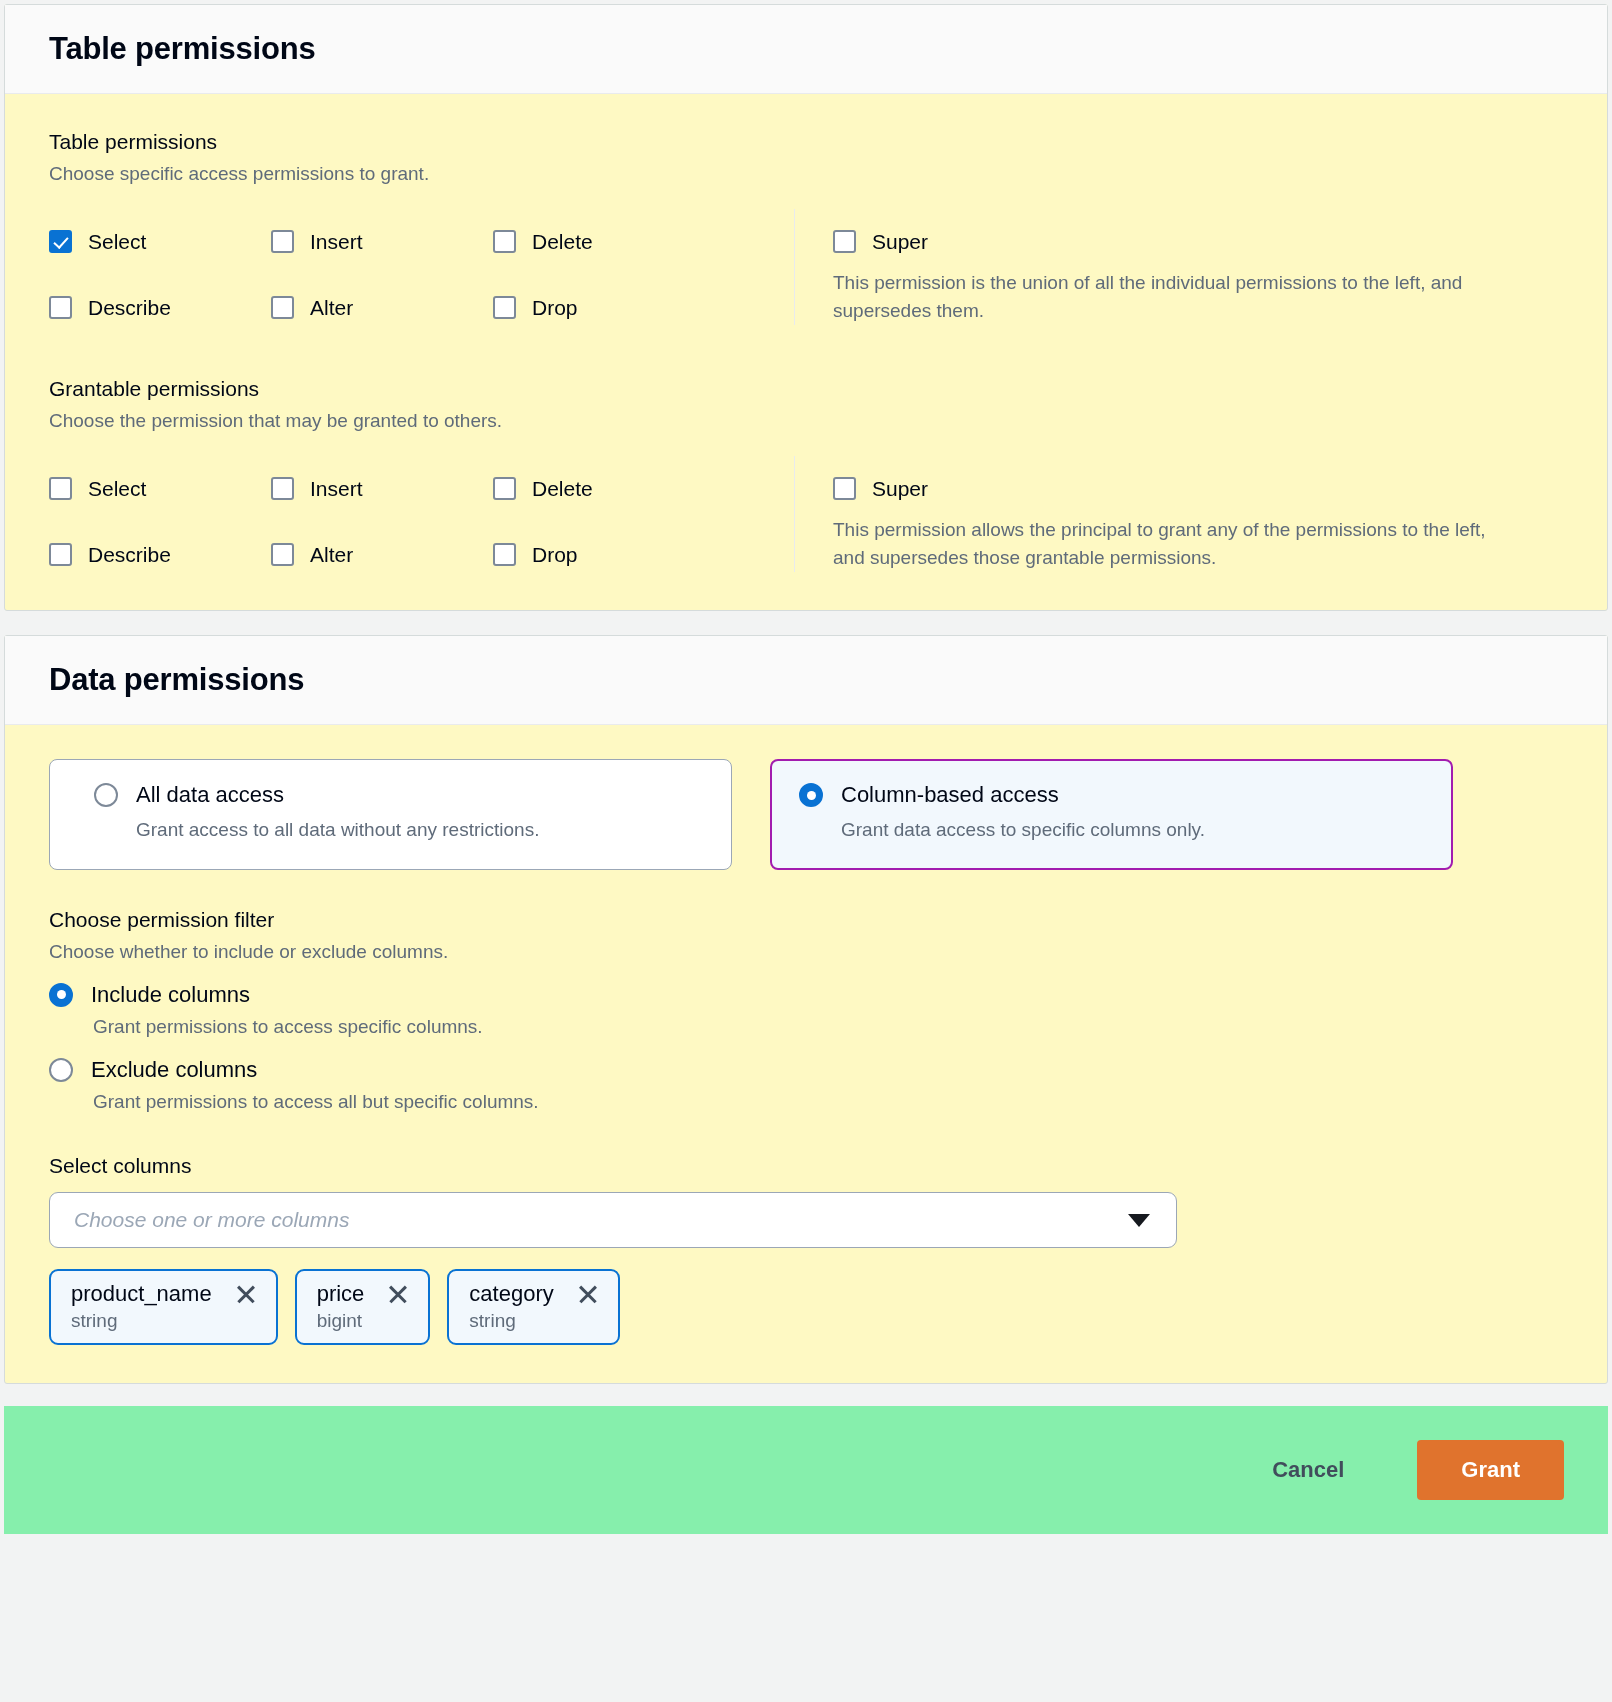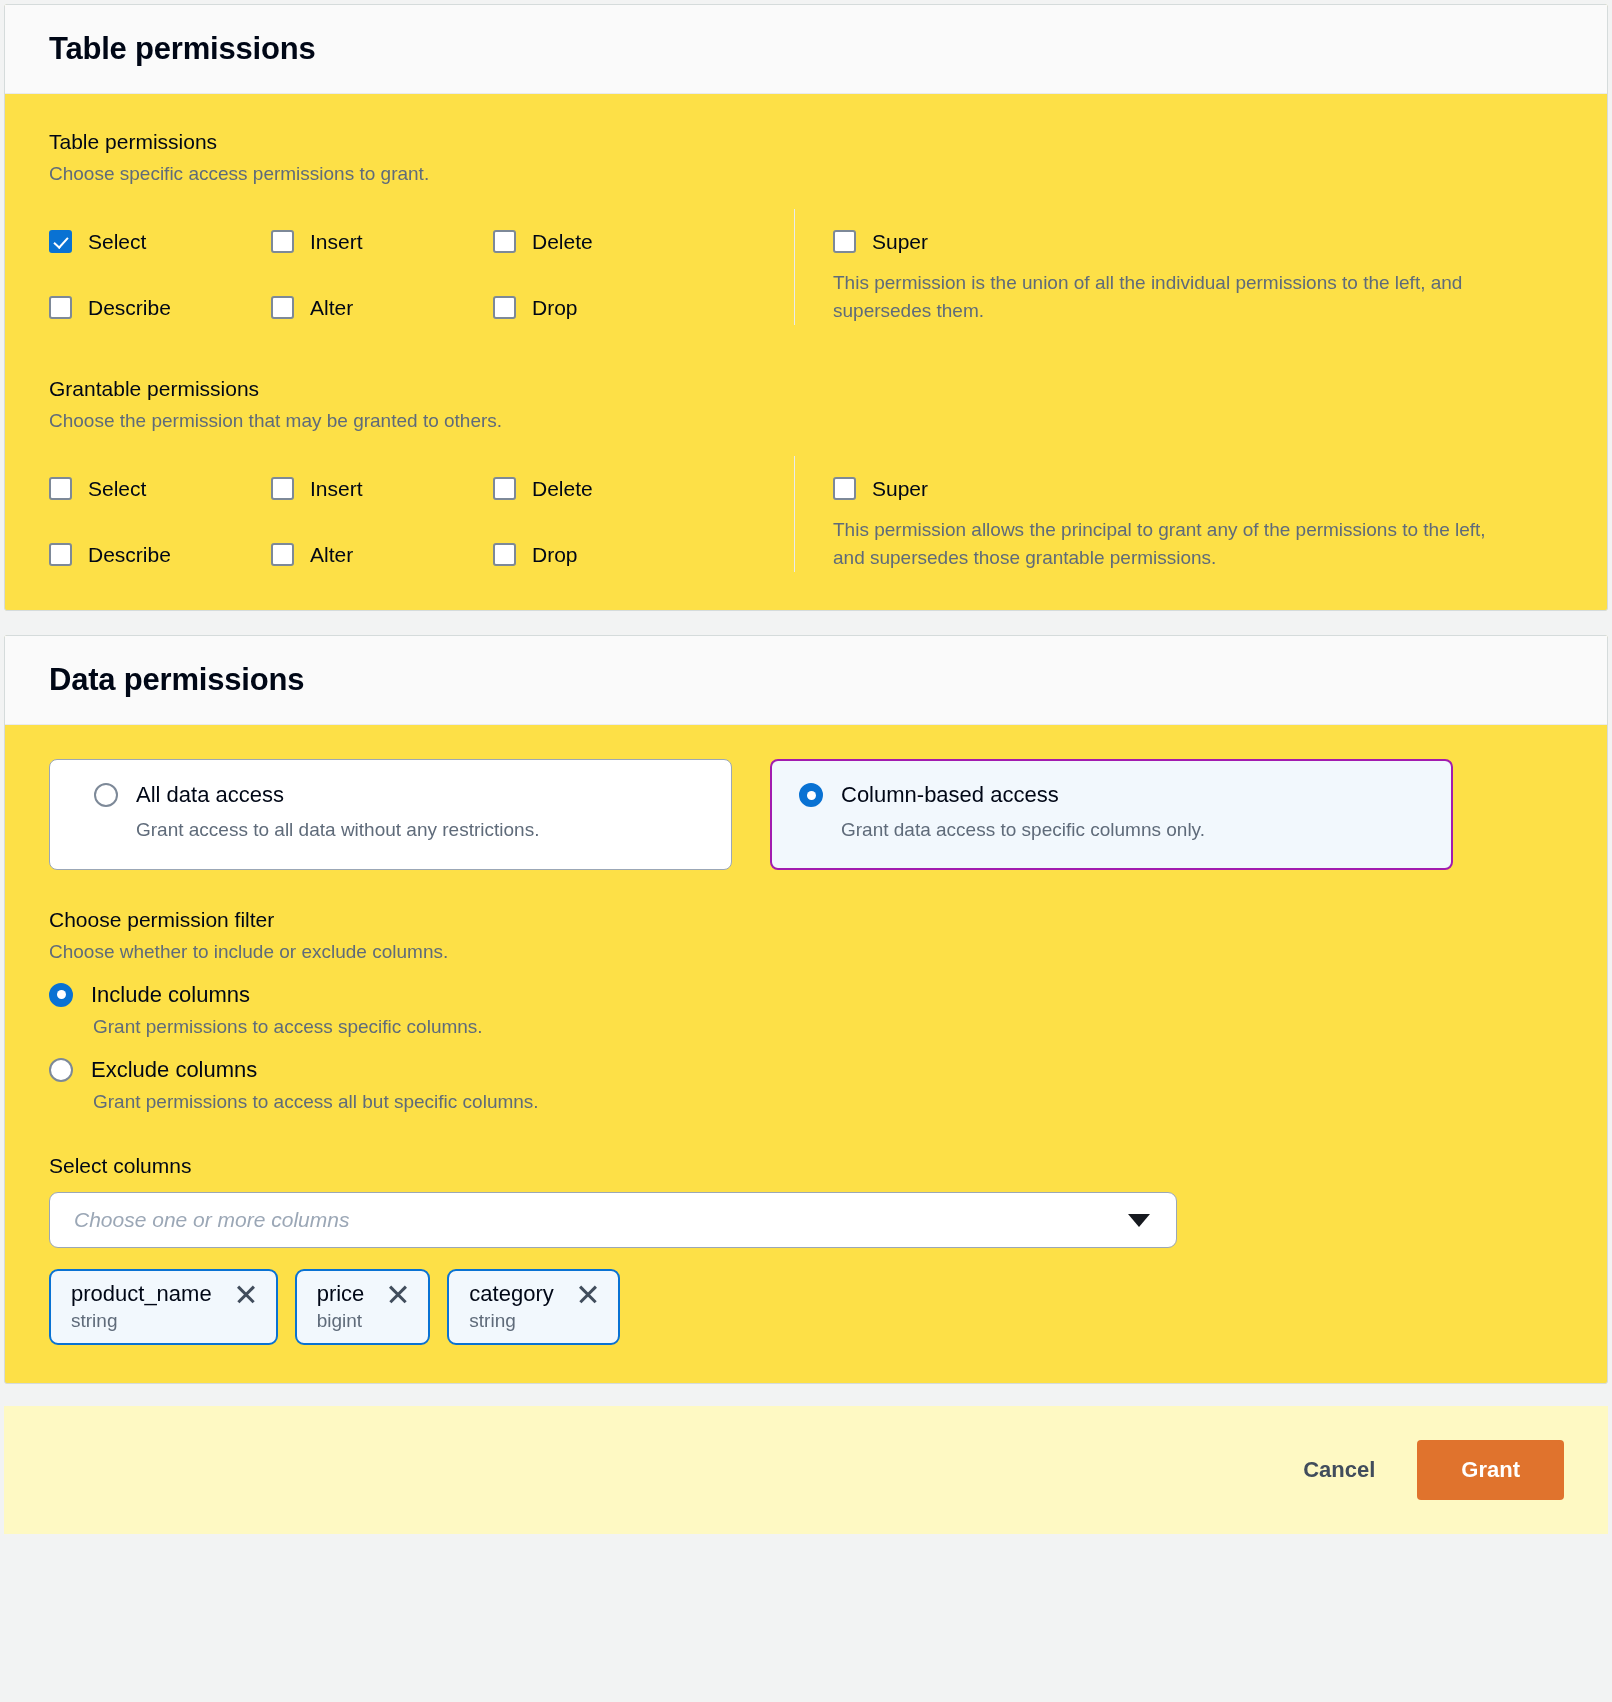--- a/index.html
+++ b/index.html
@@ -16,21 +16,21 @@
     width: 1612px;
     min-height: 1702px;
     background: #f2f3f3;
     display: flex;
     flex-direction: column;
     padding: 4px 4px 0 4px;
   }
 
   
   .card {
-    background: #fde047;
+    background: #fef9c3;
     border: 1px solid #d5dbdb;
     border-radius: 3px;
   }
 
   .card-header {
     background: #fafafa;
     border-bottom: 1px solid #e9ebed;
     padding: 26px 44px 26px 44px;
   }
 
@@ -288,23 +288,23 @@
     color: #5f6b7a;
     margin-top: 4px;
     line-height: 1.1;
   }
 
   
   .footer {
     display: flex;
     align-items: center;
     justify-content: flex-end;
-    gap: 24px;
+    gap: 55px;
     padding: 34px 44px 34px 0;
-    background: #fef9c3;
+    background: #86efac;
     margin-top: 22px;
   }
 
   .btn-cancel {
     font-size: 22px;
     font-weight: bold;
     color: #414d5c;
     background: none;
     border: none;
     padding: 12px 18px;

